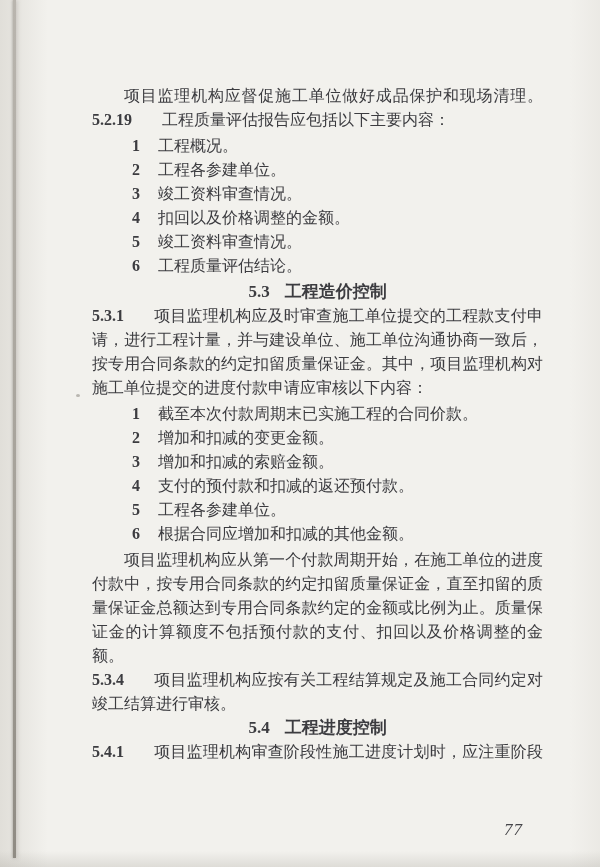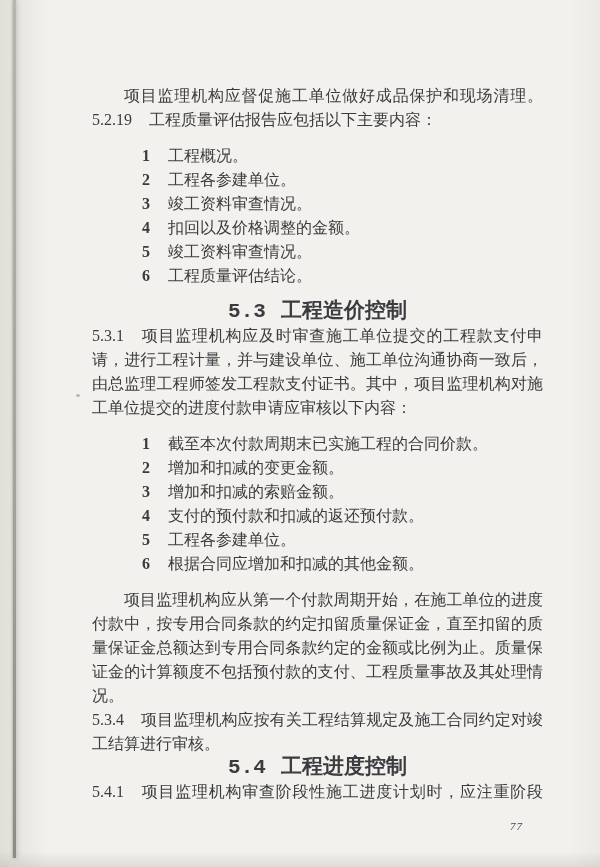--- a/index.html
+++ b/index.html
@@ -22,32 +22,32 @@
     position:absolute; left:76px; top:394px; width:4px; height:3px;
     background:#b9b6b0; border-radius:50%;
   }
   .content {
     position:absolute; left:92px; top:84px; width:451px;
     font-size:16px; line-height:24px; text-align:justify;
   }
   .content p { margin:0; }
   .indent2 { text-indent:2em; }
   .full-last { text-align-last:justify; }
-  .clause-num { font-weight:normal; margin-right:17px; white-space:nowrap; }
-  .doc-list { margin:12px; padding:0; list-style:none; }
+  .clause-num { font-weight:bold; margin-right:30px; white-space:nowrap; }
+  .doc-list { margin:2px; padding:0; list-style:none; }
   .doc-list li { padding-left:38px; }
   .item-num { font-weight:bold; display:inline-block; width:26px; }
   .section-heading {
     text-align:left; text-align-last:center; font-weight:bold;
-    font-size:21px; margin:10px 0 17px;font-family:Liberation Mono, monospace;
+    font-size:17px; margin:10px 0 17px;
   }
   .heading-num { margin-right:15px; }
   .page-number {
     position:absolute; right:77px; top:820px;
-    font-style:italic; font-size:11px; color:#46464a; letter-spacing:1px;
+    font-style:italic; font-size:17px; color:#46464a; letter-spacing:1px;
   }
 </style>
 </head>
 <body>
 
 <div class="binding-line"></div>
 <div class="speckle"></div>
 
 <div class="content">
 
@@ -59,32 +59,32 @@
     <li><span class="item-num">1</span><span>工程概况。</span></li>
     <li><span class="item-num">2</span><span>工程各参建单位。</span></li>
     <li><span class="item-num">3</span><span>竣工资料审查情况。</span></li>
     <li><span class="item-num">4</span><span>扣回以及价格调整的金额。</span></li>
     <li><span class="item-num">5</span><span>竣工资料审查情况。</span></li>
     <li><span class="item-num">6</span><span>工程质量评估结论。</span></li>
   </ol>
 
   <p class="section-heading"><span class="heading-num">5.3</span><span>工程造价控制</span></p>
 
-  <p><span class="clause-num">5.3.1</span><span>项目监理机构应及时审查施工单位提交的工程款支付申请，进行工程计量，并与建设单位、施工单位沟通协商一致后，由总监理工程师签发工程款支付证书。其中，项目监理机构对施工单位提交的进度付款申请应审核以下内容：</span></p>
+  <p><span class="clause-num">5.3.1</span><span>项目监理机构应及时审查施工单位提交的工程款支付申请，进行工程计量，并与建设单位、施工单位沟通协商一致后，按专用合同条款的约定扣留质量保证金。其中，项目监理机构对施工单位提交的进度付款申请应审核以下内容：</span></p>
 
   <ol class="doc-list">
     <li><span class="item-num">1</span><span>截至本次付款周期末已实施工程的合同价款。</span></li>
     <li><span class="item-num">2</span><span>增加和扣减的变更金额。</span></li>
     <li><span class="item-num">3</span><span>增加和扣减的索赔金额。</span></li>
     <li><span class="item-num">4</span><span>支付的预付款和扣减的返还预付款。</span></li>
     <li><span class="item-num">5</span><span>工程各参建单位。</span></li>
     <li><span class="item-num">6</span><span>根据合同应增加和扣减的其他金额。</span></li>
   </ol>
 
-  <p class="indent2">项目监理机构应从第一个付款周期开始，在施工单位的进度付款中，按专用合同条款的约定扣留质量保证金，直至扣留的质量保证金总额达到专用合同条款约定的金额或比例为止。质量保证金的计算额度不包括预付款的支付、工程质量事故及其处理情况。</p>
+  <p class="indent2">项目监理机构应从第一个付款周期开始，在施工单位的进度付款中，按专用合同条款的约定扣留质量保证金，直至扣留的质量保证金总额达到专用合同条款约定的金额或比例为止。质量保证金的计算额度不包括预付款的支付、扣回以及价格调整的金额。</p>
 
   <p><span class="clause-num">5.3.4</span><span>项目监理机构应按有关工程结算规定及施工合同约定对竣工结算进行审核。</span></p>
 
   <p class="section-heading"><span class="heading-num">5.4</span><span>工程进度控制</span></p>
 
   <p class="full-last"><span class="clause-num">5.4.1</span><span>项目监理机构审查阶段性施工进度计划时，应注重阶段</span></p>
 
 </div>
 
 <div class="page-number">77</div>

